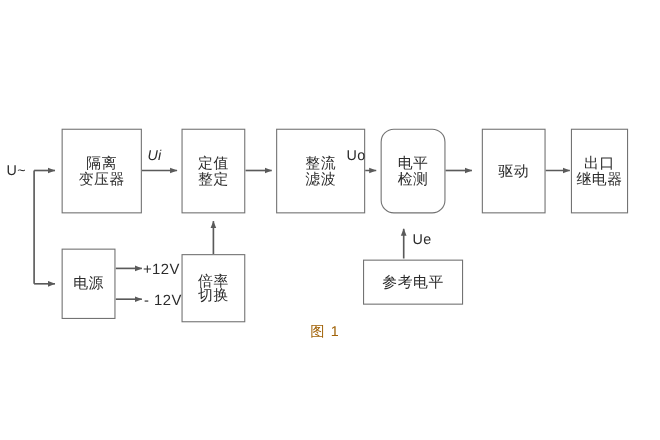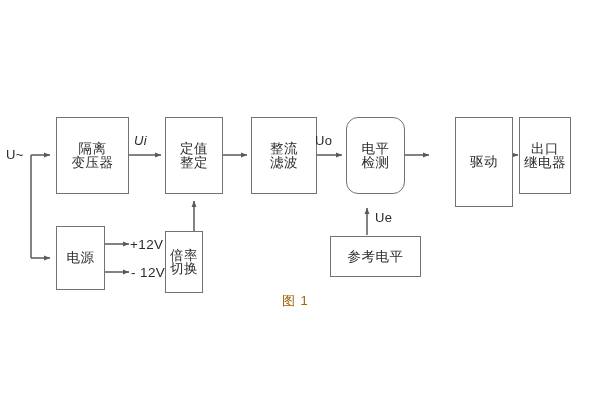--- a/index.html
+++ b/index.html
@@ -112,44 +112,44 @@
   <div class="node" style="left:56px; top:117px; width:73px; height:77px;">
     <span class="ln">隔离</span>
     <span class="ln">变压器</span>
   </div>
 
   <div class="node" style="left:165px; top:117px; width:58px; height:77px;">
     <span class="ln">定值</span>
     <span class="ln">整定</span>
   </div>
 
-  <div class="node" style="left:251px; top:117px; width:66px; height:77px;">
+  <div class="node" style="left:251px; top:117px; width:81px; height:77px;">
     <span class="ln">整流</span>
     <span class="ln">滤波</span>
   </div>
 
   <div class="node" style="left:346px; top:117px; width:59px; height:77px;border-radius:12px;">
     <span class="ln">电平</span>
     <span class="ln">检测</span>
   </div>
 
-  <div class="node single" style="left:455px; top:117px; width:58px; height:90px;">
+  <div class="node single" style="left:438px; top:117px; width:58px; height:77px;">
     <span class="ln">驱动</span>
   </div>
 
   <div class="node" style="left:519px; top:117px; width:52px; height:77px;">
     <span class="ln">出口</span>
     <span class="ln">继电器</span>
   </div>
 
   <div class="node single" style="left:56px; top:226px; width:49px; height:64px;">
     <span class="ln">电源</span>
   </div>
 
-  <div class="node" style="left:165px; top:231px; width:38px; height:62px;">
+  <div class="node" style="left:165px; top:231px; width:58px; height:62px;">
     <span class="ln">倍率</span>
     <span class="ln">切换</span>
   </div>
 
   <div class="node single" style="left:330px; top:236px; width:91px; height:41px;">
     <span class="ln">参考电平</span>
   </div>
 
   <div class="sig" style="left:134px; top:133px;font-style:italic;">Ui</div>
 

